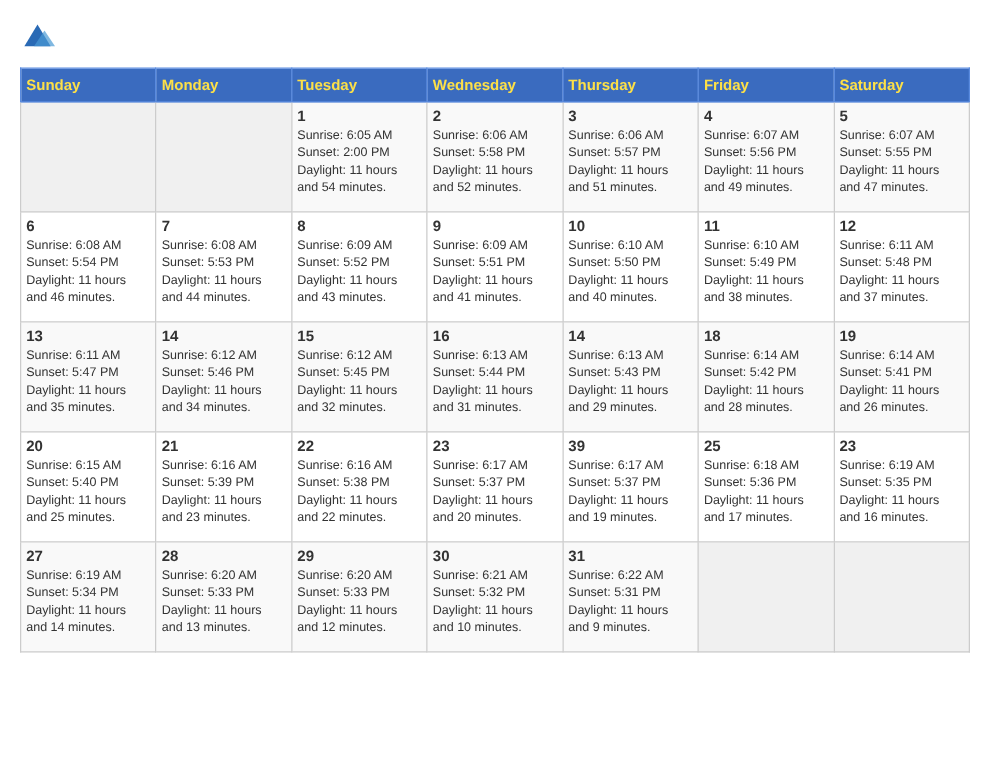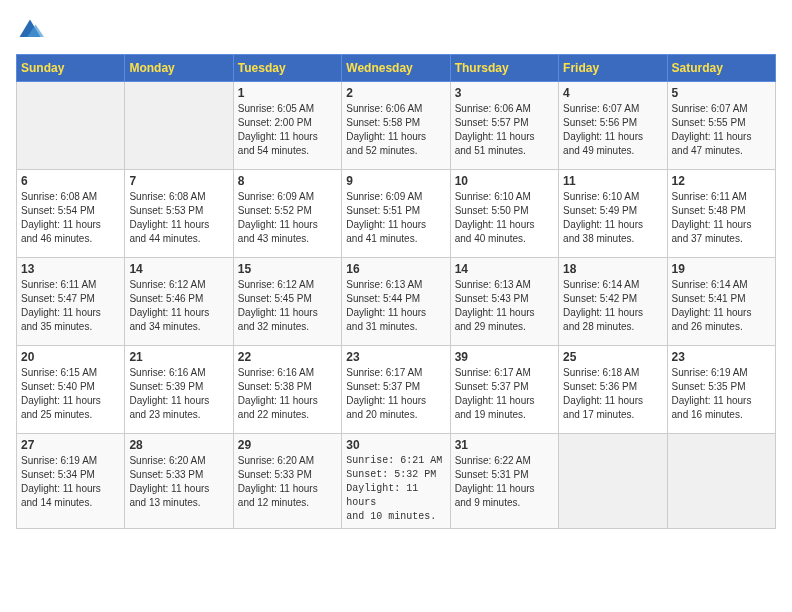--- a/index.html
+++ b/index.html
@@ -328,21 +328,21 @@
         </td>
         <td>
           <div class="day-num">29</div>
           <div class="day-info" style="white-space: pre-line;">Sunrise: 6:20 AM
 Sunset: 5:33 PM
 Daylight: 11 hours
 and 12 minutes.</div>
         </td>
         <td>
           <div class="day-num">30</div>
-          <div class="day-info" style="white-space: pre-line; font-family: Liberation Mono, monospace;">Sunrise: 6:21 AM
+          <div class="day-info" style="white-space: pre-line;">Sunrise: 6:21 AM
 Sunset: 5:32 PM
 Daylight: 11 hours
 and 10 minutes.</div>
         </td>
         <td>
           <div class="day-num">31</div>
           <div class="day-info" style="white-space: pre-line;">Sunrise: 6:22 AM
 Sunset: 5:31 PM
 Daylight: 11 hours
 and 9 minutes.</div>

